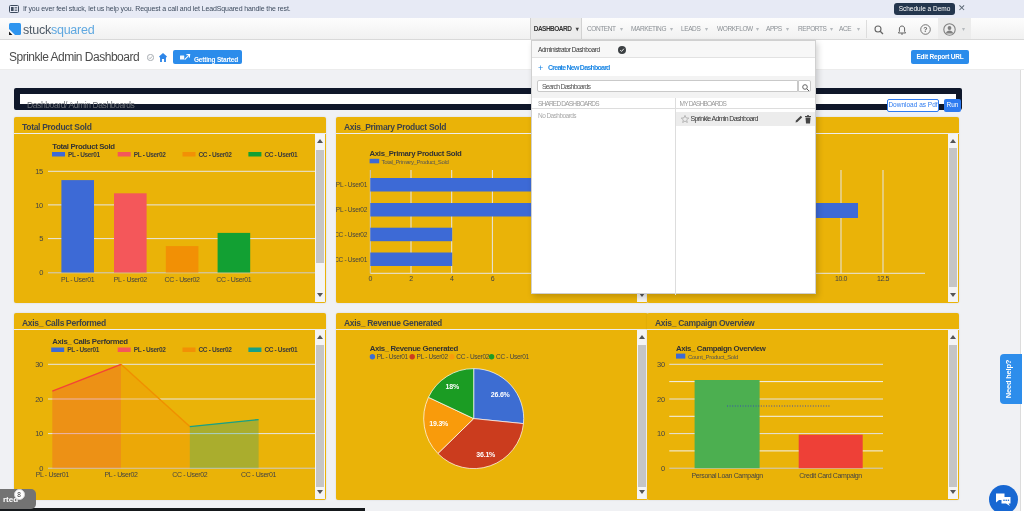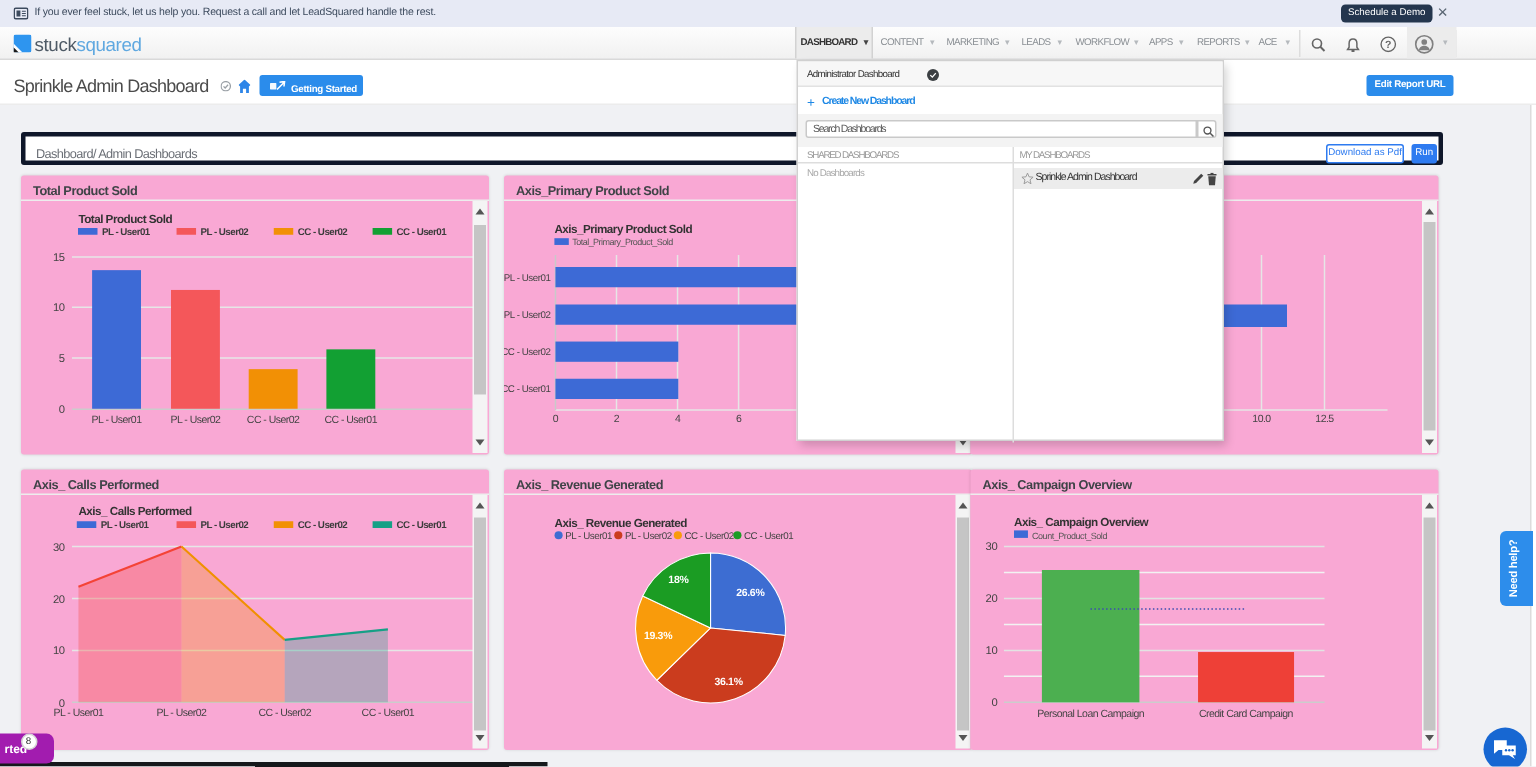--- a/index.html
+++ b/index.html
@@ -14,45 +14,45 @@
 
 #navbar { left:0; top:18px; width:1024px; height:22px; background:linear-gradient(#fdfdfd,#f1f1f1); border-bottom:1px solid #d9d9d9; }
 .navitem { position:absolute; top:0; height:21px; font-size:6.5px; color:#8a8f94; line-height:21px; letter-spacing:-0.4px; white-space:nowrap; }
 .navitem .car { color:#b5b9bd; font-size:6px; margin-left:3px; }
 #nav-dash { left:530px; width:52px; letter-spacing:-0.5px; background:#ececec; border-left:1px solid #d2d2d2; border-right:1px solid #d2d2d2; color:#333; text-align:center; font-weight:bold; }
 
 #titlerow { left:0; top:40px; width:1024px; height:30px; background:#fff; border-bottom:1px solid #ececec; }
 #pagetitle { position:absolute; left:9px; top:10px; font-size:12px; letter-spacing:-0.5px; color:#4c4c4c; }
 .bluebtn { position:absolute; background:#2b8ceb; color:#fff; font-weight:bold; font-size:6.5px; letter-spacing:-0.2px; text-align:center; border-radius:2px; }
 
-#crumb { left:14px; top:88px; width:948px; height:22px; background:#fff; border-radius:2px; border:3px solid #0f172a; }
+#crumb { left:14px; top:88px; width:948px; height:22px; background:#fff; border-radius:2px; border:6px solid #0f172a; }
 #crumb .t { position:absolute; left:7px; top:6px; font-size:8.5px; letter-spacing:-0.4px; color:#6b6f76; }
 #dl-btn { position:absolute; left:867px; top:5px; width:52px; height:12.5px; border:1px solid #2e7bf0; border-radius:2px; color:#2e7bf0; font-size:6.5px; text-align:center; line-height:10.5px; background:#fff; white-space:nowrap; }
 #run-btn { position:absolute; left:924px; top:5px; width:17px; height:12.5px; background:#2e7bf0; border-radius:2px; color:#fff; font-size:6.5px; text-align:center; line-height:12.5px; }
 
-.card { position:absolute; width:312px; background:#f9a8d4; border-radius:2px; box-shadow:0 0 2px rgba(0,0,0,.12); }
+.card { position:absolute; width:312px; background:#eab308; border-radius:2px; box-shadow:0 0 2px rgba(0,0,0,.12); }
 .card .hd { height:17px; border-bottom:1px solid #ededed; font-size:8.5px; letter-spacing:-0.3px; font-weight:bold; color:#3f4347; padding:4.5px 0 0 8px; }
 .r1 { top:117px; height:186px; }
 .r2 { top:313px; height:187px; }
 .c1 { left:14px; } .c2 { left:336px; } .c3 { left:647px; }
 
 .sb { position:absolute; right:1px; width:10px; background:#f4f4f4; }
 .sb .th { position:absolute; left:1px; width:8px; background:#c5c5c5; }
 .sb .ar { position:absolute; left:2px; width:0; height:0; }
 .au { border-left:3px solid transparent; border-right:3px solid transparent; border-bottom:4px solid #555; top:5px; }
 .ad { border-left:3px solid transparent; border-right:3px solid transparent; border-top:4px solid #555; bottom:5px; }
 
 #panel { left:531px; top:40px; width:285px; height:254px; background:#fff; border:1px solid #d0d0d0; box-shadow:2px 3px 6px rgba(0,0,0,.18); z-index:40; }
 
 #gutter { left:1020px; top:70px; width:4px; height:441px; background:#fff; border-left:1px solid #dcdcdc; z-index:50; }
 #needhelp { left:1000px; top:354px; width:22px; height:50px; background:#2d8deb; border-radius:4px 0 0 4px; z-index:60; }
 #needhelp span { position:absolute; left:4px; top:49px; transform:rotate(-90deg); transform-origin:0 0; width:48px; font-size:7.5px; letter-spacing:-0.2px; font-weight:bold; color:#fff; text-align:center; display:block; }
 
 #blackbar { left:0px; top:507.5px; width:365px; height:3.5px; background:#15181b; z-index:70; }
-#bluetab { left:0; top:489px; width:24px; height:20px; background:#a21caf; border-radius:0 5px 5px 0; z-index:80; color:#fff; font-weight:bold; font-size:8px;padding-left:36px; }
+#bluetab { left:0; top:489px; width:24px; height:20px; background:#737373; border-radius:0 5px 5px 0; z-index:80; color:#fff; font-weight:bold; font-size:8px;padding-left:36px; }
 #bluetab span { position:absolute; left:3px; top:6px; }
 #badge8 { left:13.5px; top:489px; width:11px; height:11px; background:#fff; border:1px solid #d5d5d5; border-radius:50%; z-index:90; font-size:6.5px; color:#333; text-align:center; line-height:10px; }
 #chat { left:989px; top:485px; width:29px; height:29px; border-radius:50%; background:#1767d2; z-index:80; }
 svg text { font-family:"Liberation Sans", sans-serif; }
 </style>
 </head>
 <body>
 <div id="topbar" class="abs">
   <svg class="abs" style="left:9px;top:4px" width="10" height="10" viewBox="0 0 10 10">
       <rect x="0.5" y="1.5" width="9" height="7" rx="1" fill="none" stroke="#3d4b5e"></rect>

